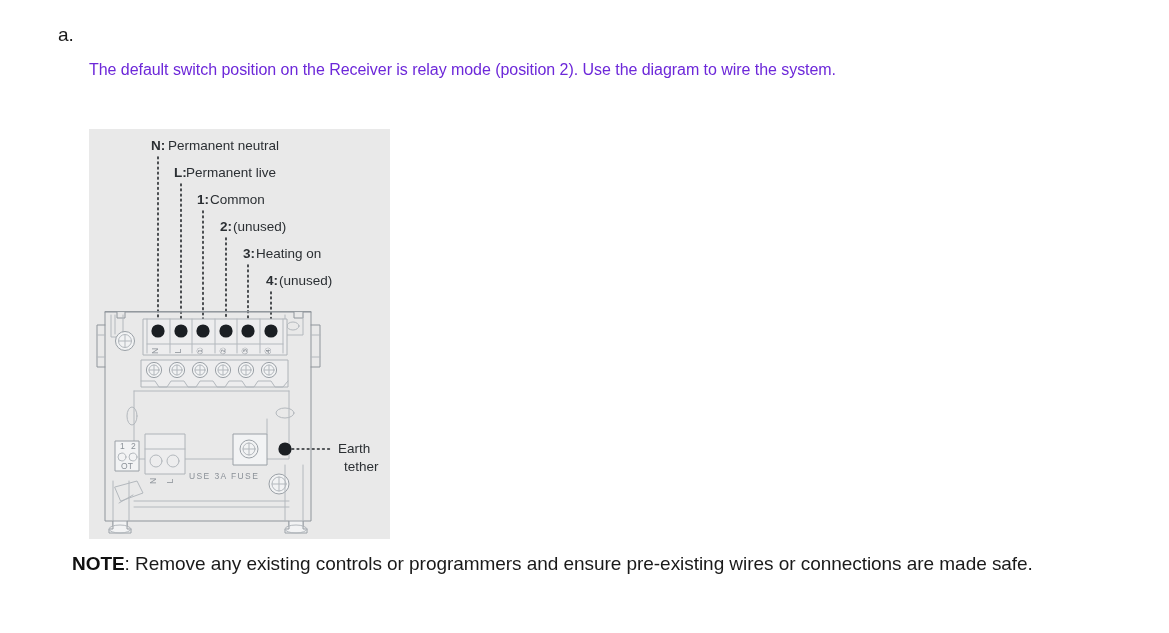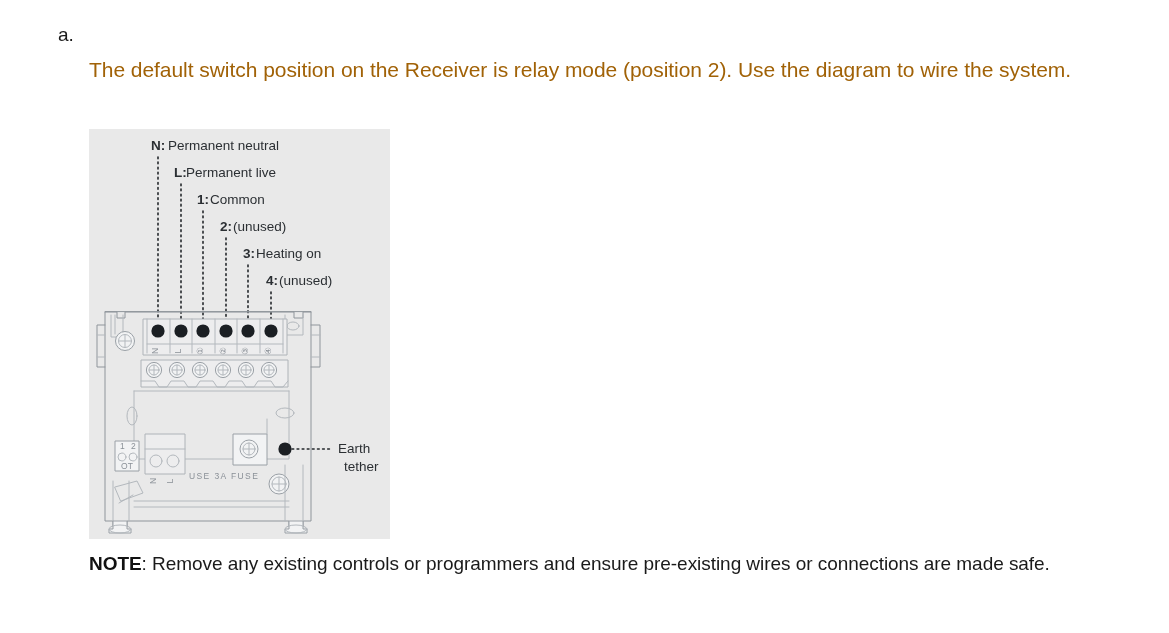--- a/index.html
+++ b/index.html
@@ -18,37 +18,37 @@
   .step-marker{
     font-size:19px;line-height:26px;font-weight:400;color:#1a1a1a;
     width:31px;flex:0 0 31px;
   }
   .step-title{
     font-size:19.5px;line-height:26px;font-weight:700;color:#111111;
     letter-spacing:-0.1px;
   }
   .step-body{
     margin-left:31px;margin-top:7px;
-    font-size:21px;line-height:30px;font-weight:400;color:#a16207;
+    font-size:16px;line-height:30px;font-weight:400;color:#6d28d9;
     max-width:1000px;letter-spacing:-0.05px;
   }
 
   
   .diagram{
     position:absolute;left:89px;top:129px;width:301px;height:410px;
     background:#e9e9e9;
   }
   .diagram svg{display:block;width:301px;height:410px;}
 
   .lbl{font-family:"Liberation Sans",sans-serif;fill:#2b2f33;}
   .lbl-b{font-weight:700;}
 
   
   .note{
-    position:absolute;left:89px;top:549px;width:1040px;
+    position:absolute;left:72px;top:549px;width:1040px;
     font-size:19px;line-height:30px;color:#1a1a1a;letter-spacing:-0.05px;
   }
   .note b{font-weight:700;color:#111111;}
 </style>
 </head>
 <body>
 
 <div class="page">
 
   <div class="step">

